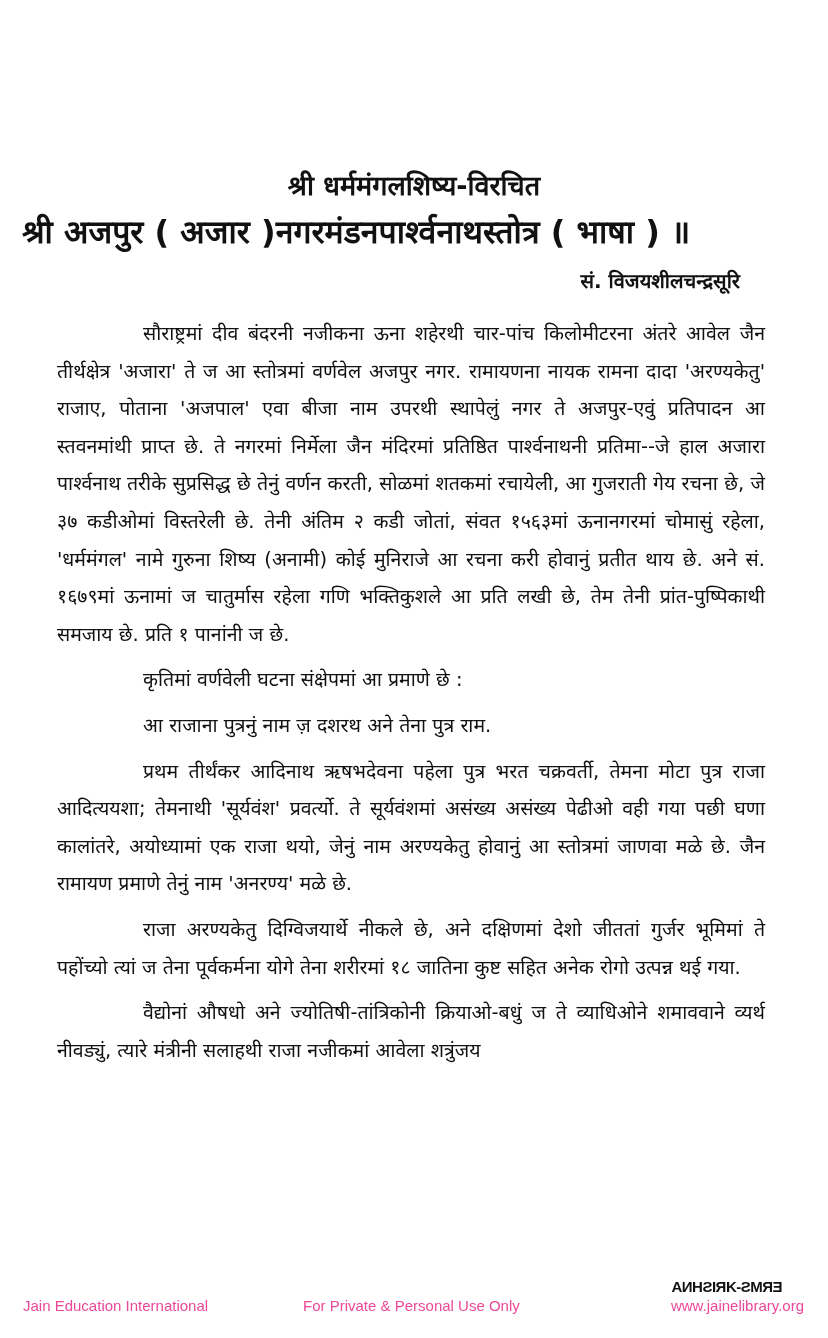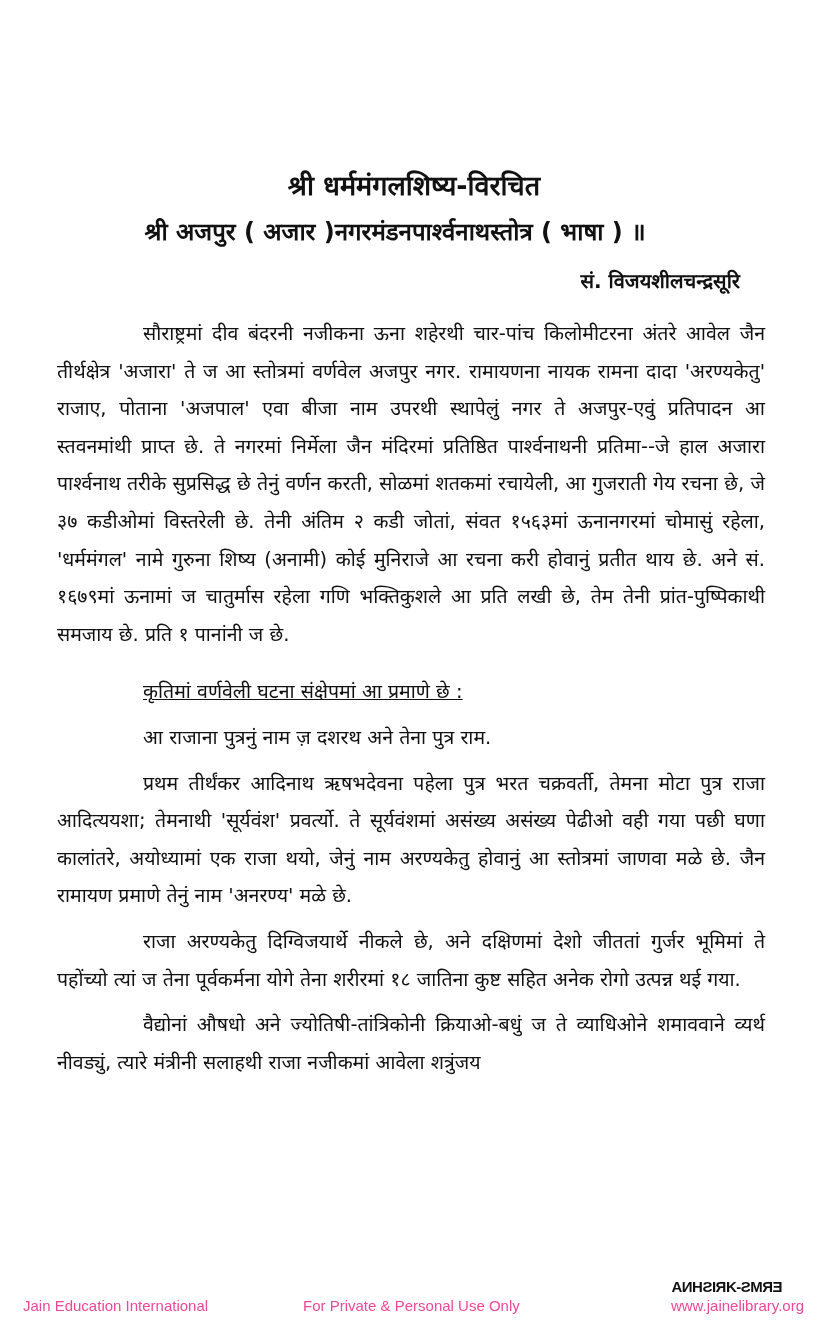--- a/index.html
+++ b/index.html
@@ -6,32 +6,32 @@
   body {
     width: 828px; height: 1338px; background: #ffffff; position: relative; overflow: hidden;
     font-family: "DejaVu Sans", sans-serif; color: #111;
   }
   .title1 {
     position: absolute; top: 166px; left: 0; width: 828px; text-align: center;
     font-size: 27px; font-weight: bold; line-height: 40px;
   }
   .title2 {
     position: absolute; top: 212px; left: 0; width: 712px; text-align: center;
-    font-size: 24px; font-weight: bold; line-height: 40px; padding-left: 39px;
+    font-size: 32px; font-weight: bold; line-height: 40px;
   }
   .editor {
     position: absolute; top: 265px; right: 88px;
     font-size: 20px; font-weight: bold; line-height: 32px;
   }
   .body-text {
     position: absolute; left: 57px; top: 315px; width: 708px;
     font-size: 19.5px; line-height: 37.6px; text-align: justify;
   }
   .body-text p { margin: 0; text-indent: 86px; }
-  .body-text p.gap { margin-top: 20px; text-decoration: underline; }
+  .body-text p.gap { margin-top: 8px; }
   .body-text p.short { margin-top: 8px; }
   .stamp {
     position: absolute; top: 1278px; right: 46px; font-size: 15px; font-weight: bold;
     font-family: "Liberation Sans", sans-serif; letter-spacing: -0.5px; color: #111;
   }
   .footer {
     position: absolute; top: 1297px; left: 0; width: 828px; height: 24px;
     font-family: "Liberation Sans", sans-serif; font-size: 15px; color: #ec4899;
   }
   .footer span { position: absolute; top: 0; }

